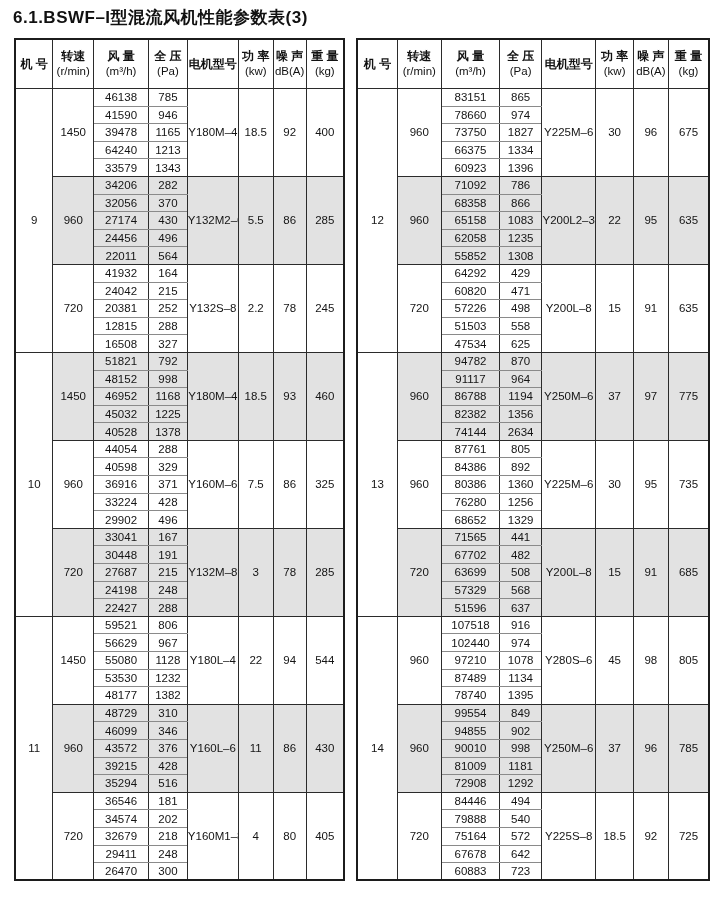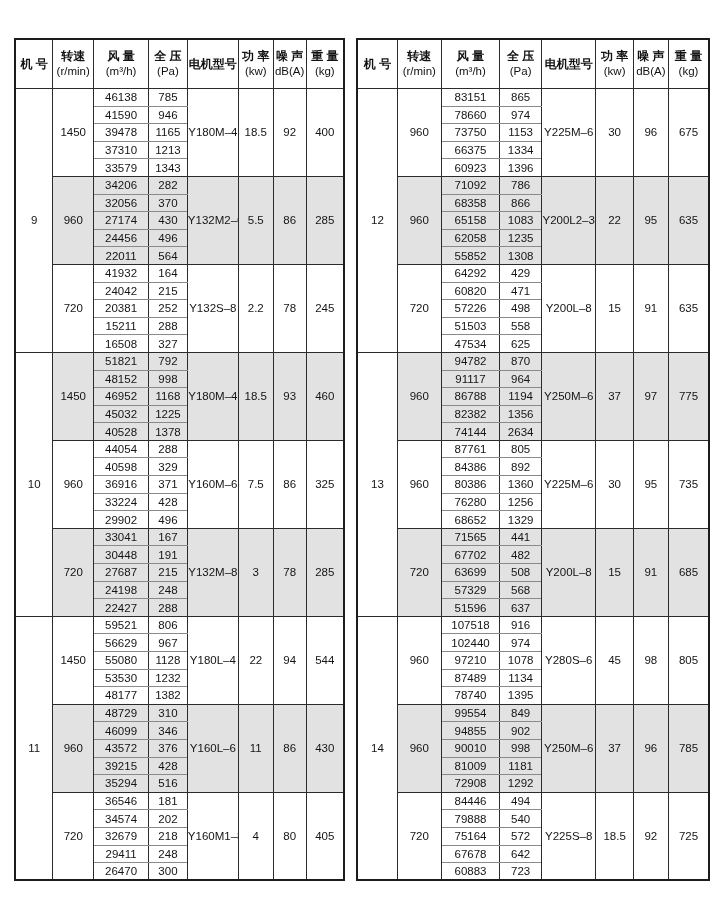--- a/index.html
+++ b/index.html
@@ -39,20 +39,21 @@
   td.c-no{background:#fff;font-size:12px;}
   td.shaded{background:#e2e2e2;}
   td.c-flow,td.c-press{border-bottom:1px solid #8a8a8a;}
   td.blockend{border-bottom:1px solid #2b2b2b;}
   td.c-motor{font-size:11.5px;letter-spacing:0;}
 </style>
 </head>
 <body>
 
 <div class="page">
+  <h1 class="title">6.1.BSWF–I型混流风机性能参数表(3)</h1>
   <div class="tables">
     <table class="fan-table" id="table-0">
         <colgroup>
           <col style="width: 11.5%;">
           <col style="width: 12.4%;">
           <col style="width: 16.7%;">
           <col style="width: 11.8%;">
           <col style="width: 15.5%;">
           <col style="width: 10.6%;">
           <col style="width: 10%;">
@@ -105,21 +106,21 @@
           </tr>
           <tr>
             <td class="c-flow">41590</td>
             <td class="c-press">946</td>
           </tr>
           <tr>
             <td class="c-flow">39478</td>
             <td class="c-press">1165</td>
           </tr>
           <tr>
-            <td class="c-flow">37310</td>
+            <td class="c-flow">64240</td>
             <td class="c-press">1213</td>
           </tr>
           <tr>
             <td class="c-flow blockend">33579</td>
             <td class="c-press blockend">1343</td>
           </tr>
           <tr>
             <td rowspan="5" class="c-speed blockend shaded">960</td>
             <td class="c-flow shaded">34206</td>
             <td class="c-press shaded">282</td>
@@ -155,21 +156,21 @@
           </tr>
           <tr>
             <td class="c-flow">24042</td>
             <td class="c-press">215</td>
           </tr>
           <tr>
             <td class="c-flow">20381</td>
             <td class="c-press">252</td>
           </tr>
           <tr>
-            <td class="c-flow">15211</td>
+            <td class="c-flow">12815</td>
             <td class="c-press">288</td>
           </tr>
           <tr>
             <td class="c-flow blockend">16508</td>
             <td class="c-press blockend">327</td>
           </tr>
           <tr>
             <td rowspan="15" class="c-no blockend">10</td>
             <td rowspan="5" class="c-speed blockend shaded">1450</td>
             <td class="c-flow shaded">51821</td>
@@ -378,21 +379,21 @@
             <td rowspan="5" class="c-power blockend">30</td>
             <td rowspan="5" class="c-noise blockend">96</td>
             <td rowspan="5" class="c-weight blockend">675</td>
           </tr>
           <tr>
             <td class="c-flow">78660</td>
             <td class="c-press">974</td>
           </tr>
           <tr>
             <td class="c-flow">73750</td>
-            <td class="c-press">1153</td>
+            <td class="c-press">1827</td>
           </tr>
           <tr>
             <td class="c-flow">66375</td>
             <td class="c-press">1334</td>
           </tr>
           <tr>
             <td class="c-flow blockend">60923</td>
             <td class="c-press blockend">1396</td>
           </tr>
           <tr>

